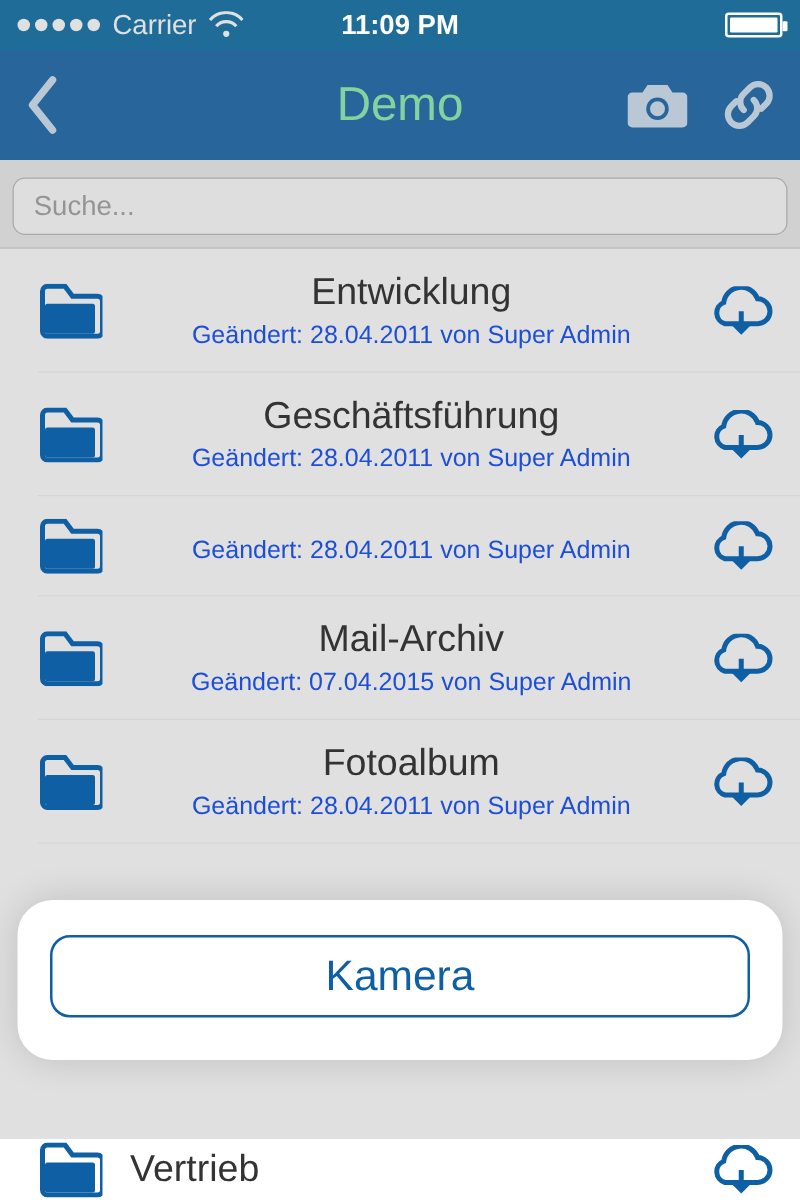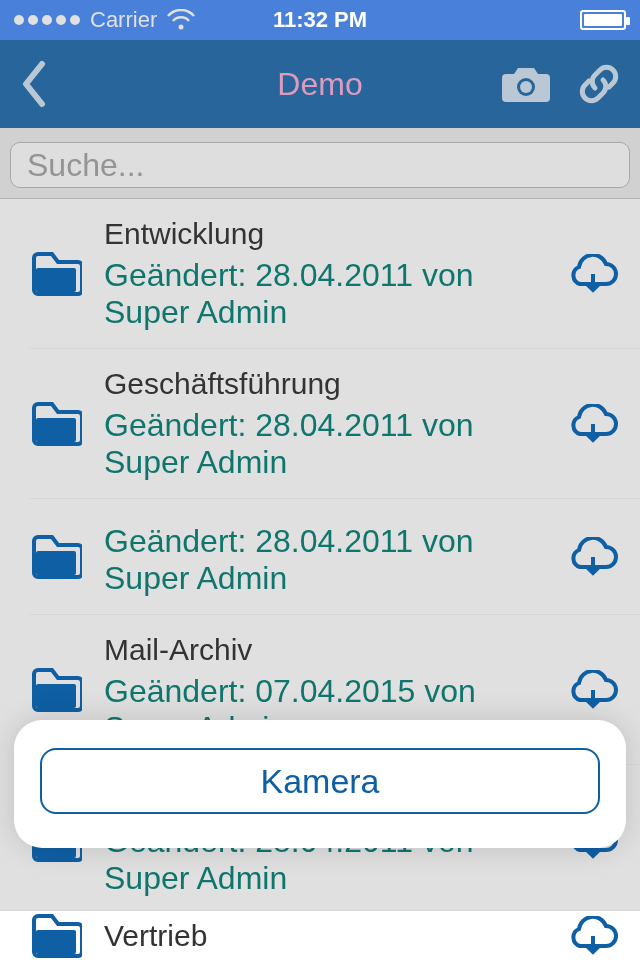--- a/index.html
+++ b/index.html
@@ -6,21 +6,21 @@
     html, body { width: 640px; height: 960px; overflow: hidden; font-family: -apple-system, "Helvetica Neue", Arial, sans-serif; }
     .screen {
       position: relative;
       width: 640px; height: 960px;
       background: #efeff4;
       display: flex; flex-direction: column;
     }
     
     .status-bar {
       height: 40px;
-      background: #3b82f6;
+      background: #0369a1;
       color: #fff;
       display: flex;
       align-items: center;
       justify-content: space-between;
       padding: 0 14px;
       font-size: 22px;
       font-weight: 500;
     }
     .status-left, .status-right { display: flex; align-items: center; gap: 10px; }
     .sig-dots { display: flex; gap: 4px; align-items: center; }
@@ -31,37 +31,37 @@
 
     
     .nav-bar {
       height: 88px;
       background: #0f5fa4;
       display: flex;
       align-items: center;
       justify-content: space-between;
       padding: 0 20px;
     }
-    .nav-title { color: #f9a8d4; font-size: 32px; font-weight: 500; text-align: right; }
+    .nav-title { color: #86efac; font-size: 38px; font-weight: 500; text-align: right; }
     .nav-left, .nav-right { display:flex; align-items:center; gap:28px; width:140px; }
     .nav-right { justify-content:flex-end; }
 
     
     .search-wrap {
       background:#ececec;
       padding:14px 10px 10px;
       border-bottom:1px solid #c7c7c7;
     }
     .search-field {
       width:100%;
       height:46px;
       border:1px solid #b7b7b7;
       border-radius:10px;
       background:#fdfdfd;
-      font-size:32px;
+      font-size:22px;
       padding:0 16px;
       color:#8b8b8b;
     }
     .search-field::placeholder { color:#9c9c9c; }
 
     
     .list { flex:1; overflow:hidden; background:#fff;}
     .row {
       display:flex;
       align-items:center;
@@ -69,23 +69,23 @@
       position:relative;
     }
     .row::after {
       content:"";
       position:absolute;
       left:30px; right:0; bottom:0;
       height:1px;
       background:#d6d6d6;
     }
     .folder-ic { width:52px; height:44px; margin-right:22px; flex-shrink:0; }
-    .row-text { flex:1; }
+    .row-text { flex:1;text-align:center; }
     .row-title { font-size:30px; color:#333; font-weight:400; }
-    .row-sub { font-size:32px; color:#0f766e; margin-top:6px; }
+    .row-sub { font-size:20px; color:#1d4ed8; margin-top:6px; }
     .cloud-ic { width:54px; height:40px; margin-left:12px; flex-shrink:0; }
 
     
     .dim {
       position:absolute; inset:0;
       background:rgba(120,120,120,0.23);
       pointer-events:none;
     }
 
     
@@ -139,21 +139,21 @@
           <span></span>
           <span></span>
       </span>
       <span>Carrier</span>
       <svg width="28" height="22" viewBox="0 0 28 22" fill="none">
         <path d="M1 7 C8 -1 20 -1 27 7" stroke="#fff" stroke-width="2.5" fill="none"></path>
         <path d="M6 12 C10 7 18 7 22 12" stroke="#fff" stroke-width="2.5" fill="none"></path>
         <circle cx="14" cy="18" r="2.5" fill="#fff"></circle>
       </svg>
     </div>
-    <div style="position:absolute;left:0;right:0;text-align:center;font-weight:600;">11:32 PM</div>
+    <div style="position:absolute;left:0;right:0;text-align:center;font-weight:600;">11:09 PM</div>
     <div class="status-right">
       <div class="battery">
           <div class="fill"></div>
         </div>
     </div>
   </div>
 
   <div class="nav-bar">
     <div class="nav-left">
       <svg width="28" height="48" viewBox="0 0 28 48">

